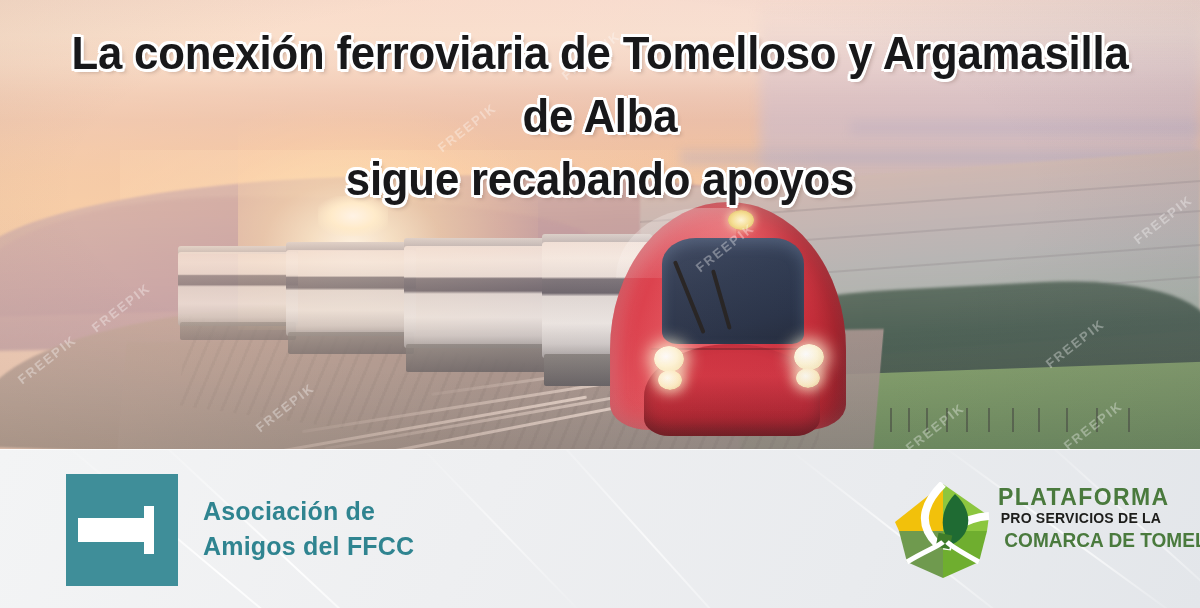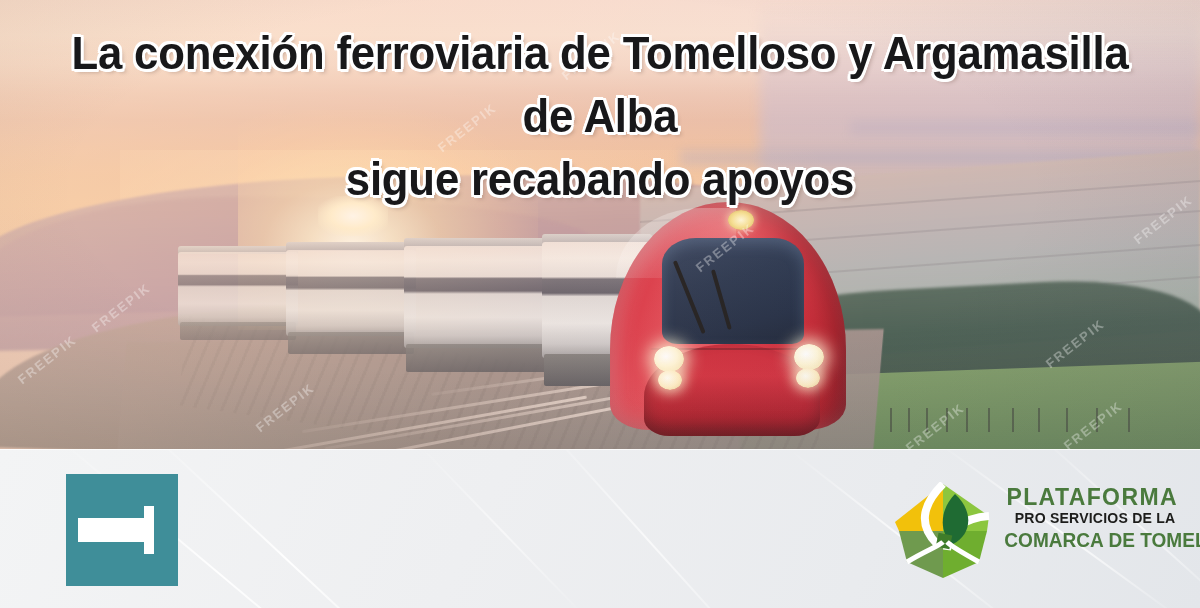--- a/index.html
+++ b/index.html
@@ -316,21 +316,21 @@
     white-space:pre-line;
     letter-spacing:.2px;
   }
 
   
   .plat-mark{
     position:absolute;left:893px;top:482px;width:100px;height:98px;
   }
   .plat-text{
     position:absolute;left:998px;top:485px;
-    text-align:right;
+    text-align:left;
     width:180px;
   }
   .plat-1{
     font-family:"Liberation Sans",sans-serif;
     font-weight:700;font-size:23px;color:#4a7a3d;
     letter-spacing:1.4px;line-height:1.06;
     display:block;
   }
   .plat-2{
     font-family:"Liberation Sans",sans-serif;
@@ -463,20 +463,22 @@
     <div class="streak" style="left:420px;top:-4px;width:240px;transform:rotate(46deg);opacity:.55;"></div>
   </div>
 
   <div class="ffcc">
     <div class="rail-glyph">
       <div class="rail-head"></div>
       <div class="rail-web"></div>
       <div class="rail-foot"></div>
     </div>
   </div>
+  <div class="ffcc-text">Asociación de
+Amigos del FFCC</div>
 
   <div class="plat-mark">
     <svg width="100" height="98" viewBox="0 0 100 98" xmlns="http://www.w3.org/2000/svg">
 
       <g>
 
         <path d="M50,2 L50,49 L6,49 L2,40 Z" fill="#f2c10b"></path>
         <path d="M50,2 L50,49 L6,49 Z" fill="#f2c10b"></path>
 
         <path d="M6,49 L50,49 L50,96 L14,80 Z" fill="#6f9a4e"></path>

